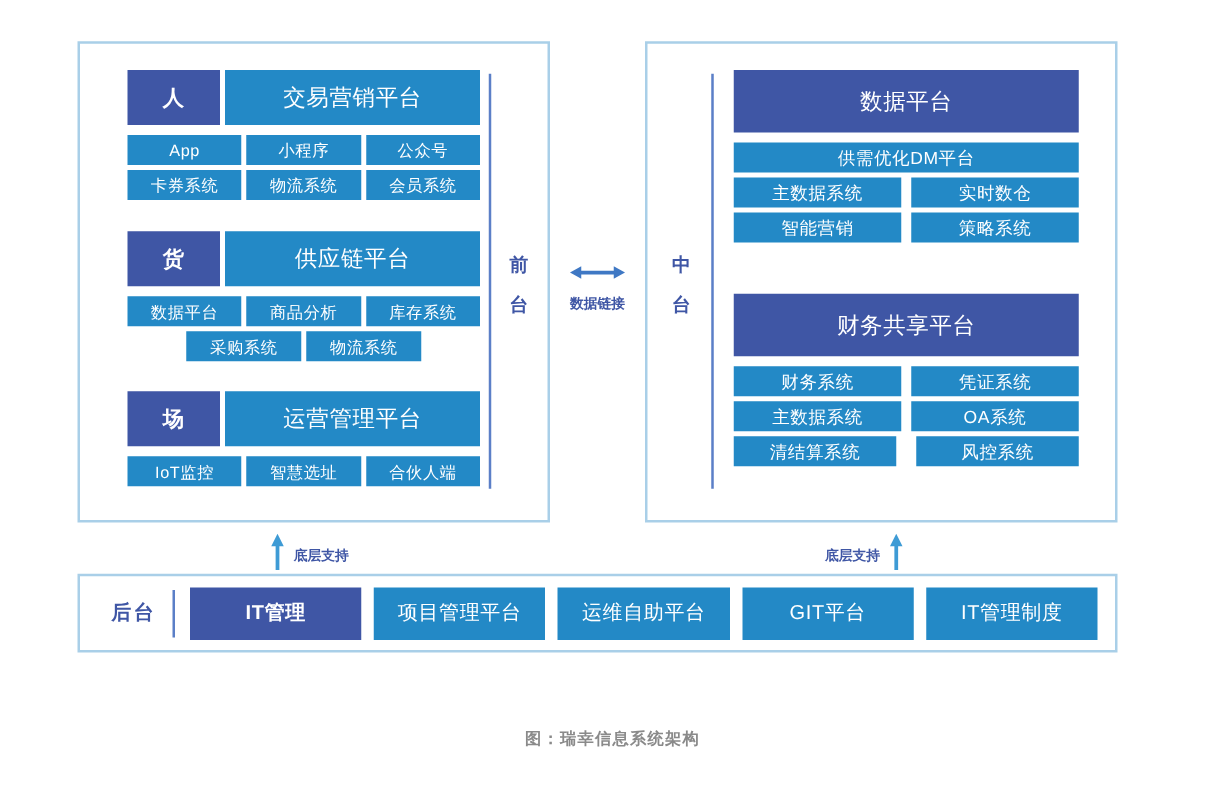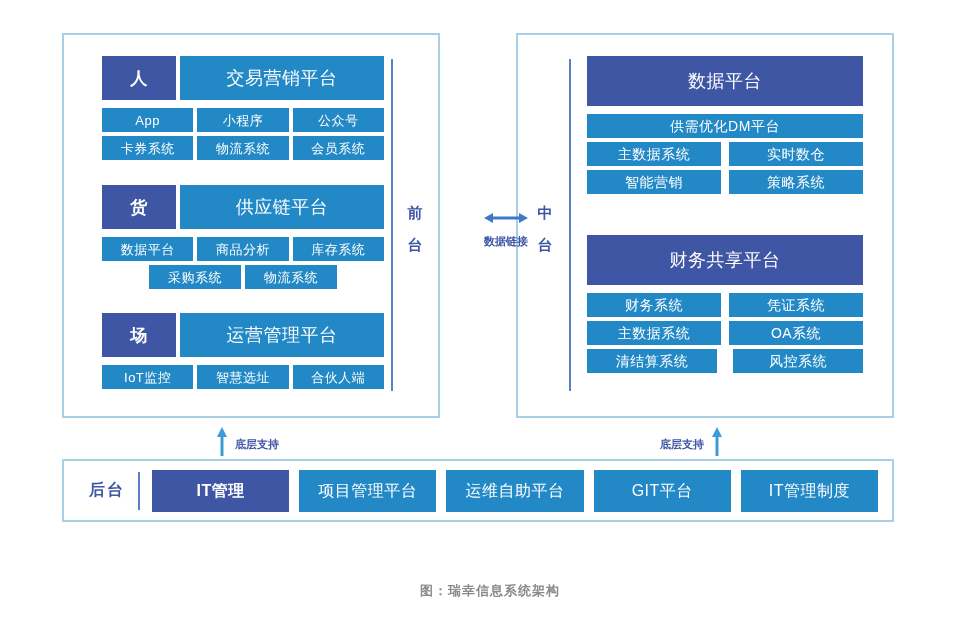--- a/index.html
+++ b/index.html
@@ -90,21 +90,20 @@
 
   
   #connector {
     position: absolute;
     left: 440px; top: 195px;
     width: 76px; height: 70px;
     display: flex;
     flex-direction: column;
     align-items: center;
     justify-content: center;
-    margin-left: 28px;
   }
   #connector .arrow-dbl { margin-bottom: 5px; }
   #connector .conn-label {
     color: #3f56a5;
     font-size: 11px;
     font-weight: bold;
     white-space: nowrap;
   }
 
   

